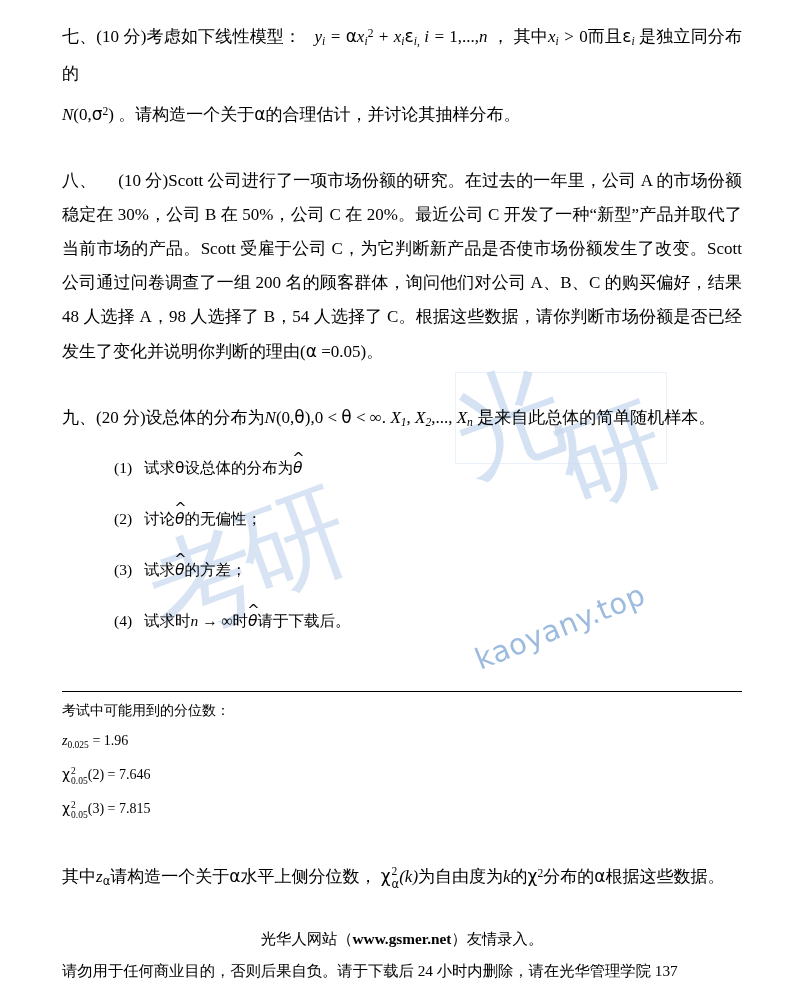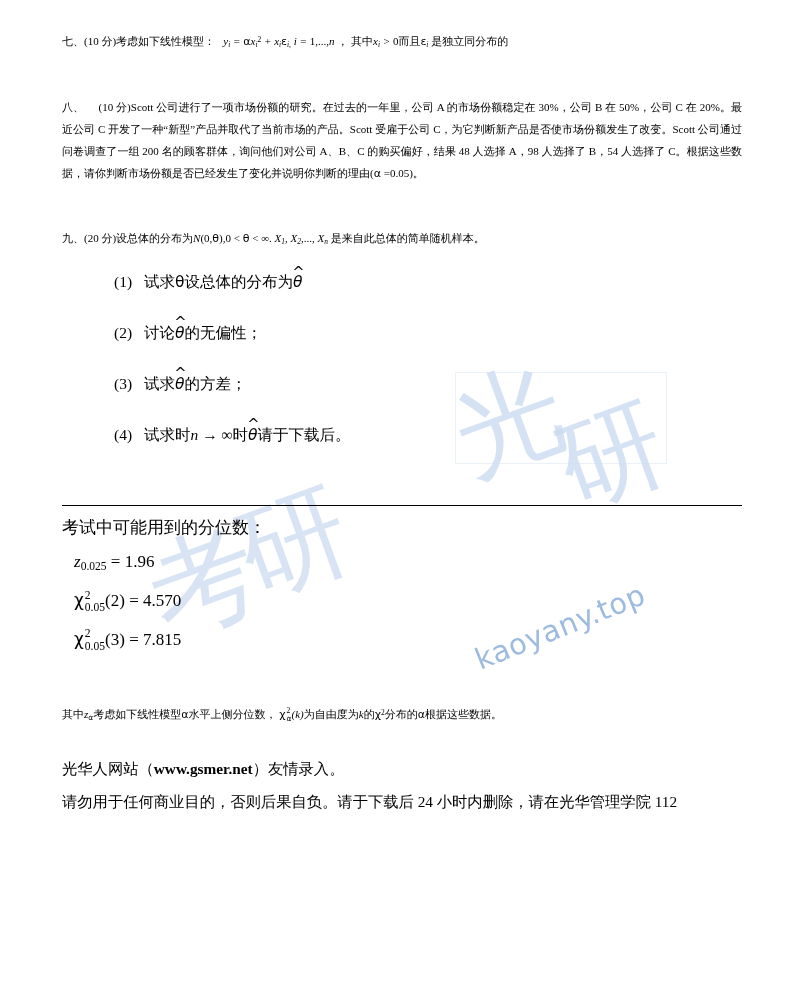--- a/index.html
+++ b/index.html
@@ -22,24 +22,24 @@
     padding: 0;
     box-sizing: border-box;
   }
   .content {
     position: absolute;
     left: 62px;
     top: 18px;
     width: 680px;
   }
   .para {
-    font-size: 11px;
+    font-size: 17px;
     line-height: 2.15;
     text-align: justify;
-    margin: 12px 0 4px 0;
+    margin: 0 0 4px 0;
   }
   .para.tight {
     line-height: 2.0;
   }
   .gap-lg { height: 26px; }
   .gap-md { height: 16px; }
 
   .math { font-family: "Liberation Serif", serif; font-style: italic; }
   .mathup { font-style: normal; }
   .sym { font-family: "DejaVu Sans", sans-serif; font-style: normal; }
@@ -74,39 +74,39 @@
   }
 
   .hr {
     border: 0;
     border-top: 1px solid #000;
     margin: 16px 0 10px 0;
     width: 100%;
   }
 
   .quantiles {
-    font-size: 17px;
+    font-size: 14px;
   }
   .q-title { margin-bottom: 10px; }
-  .q-line { margin: 0 0 12px 12px; line-height: 1.5; }
+  .q-line { margin: 0 0 12px 0; line-height: 1.5; }
   .chi-sub-sup {
     display: inline-block;
     vertical-align: middle;
     font-size: 0.68em;
     line-height: 1.05;
     text-align: left;
     margin-left: 1px;
   }
   .chi-sub-sup span { display: block; }
 
   .footer-block {
     font-size: 15.3px;
     line-height: 1.75;
   }
-  .footer-block .site-line { margin-bottom: 6px; }
+  .footer-block .site-line { margin-bottom: 6px; text-align: center; }
   .bold { font-weight: bold; }
 
   
   .wm {
     position: absolute;
     pointer-events: none;
     user-select: none;
     color: #c8d9ef;
     font-family: "DejaVu Sans", sans-serif;
   }
@@ -168,20 +168,24 @@
   <div class="wm wm-url">kaoyany.top</div>
 
   <div class="content">
 
     <div class="para">
       <span>七、(10 分)</span><span>考虑如下线性模型：</span>
       &nbsp;&nbsp;<span class="math">y<sub>i</sub> = <span class="sym">α</span><span class="math">x<sub>i</sub></span><sup>2</sup> + x<sub>i</sub><span class="sym">ε</span><sub>i,</sub> i = <span class="mathup">1,...,</span>n</span> ，
       <span>其中</span><span class="math">x<sub>i</sub> &gt; <span class="mathup">0</span></span><span>而且</span><span class="sym">ε</span><sub class="math">i</sub>
       <span>是独立同分布的</span>
     </div>
+    <div class="para">
+      <span class="math">N<span class="mathup">(0,</span><span class="sym">σ</span><sup>2</sup><span class="mathup">)</span></span>
+      <span>。请构造一个关于</span><span class="sym">α</span><span>的合理估计，并讨论其抽样分布。</span>
+    </div>
 
     <div class="gap-lg"></div>
 
     <div class="para tight">
       <span>八、</span>&nbsp;&nbsp;&nbsp;&nbsp;&nbsp;<span>(10 分)</span><span>Scott 公司进行了一项市场份额的研究。在过去的一年里，公司 A 的市场份额稳定在 30%，公司 B 在 50%，公司 C 在 20%。最近公司 C 开发了一种“新型”产品并取代了当前市场的产品。Scott 受雇于公司 C，为它判断新产品是否使市场份额发生了改变。Scott 公司通过问卷调查了一组 200 名的顾客群体，询问他们对公司 A、B、C 的购买偏好，结果 48 人选择 A，98 人选择了 B，54 人选择了 C。根据这些数据，请你判断市场份额是否已经发生了变化并说明你判断的理由(</span><span class="sym">α</span><span> =0.05)。</span>
     </div>
 
     <div class="gap-lg"></div>
 
     <div class="para">
@@ -218,40 +222,40 @@
       <div class="q-title">考试中可能用到的分位数：</div>
 
       <div class="q-line">
         <span class="math">z</span><sub class="mathup">0.025</sub>
         <span>= 1.96</span>
       </div>
 
 
       <div class="q-line">
         <span class="sym">χ</span><span class="chi-sub-sup"><span>2</span><span>0.05</span></span><span>(2)</span>
-        <span>= 4.570</span>
+        <span>= 7.646</span>
       </div>
 
       <div class="q-line">
         <span class="sym">χ</span><span class="chi-sub-sup"><span>2</span><span>0.05</span></span><span>(3)</span>
         <span>= 7.815</span>
       </div>
     </div>
 
     <div class="gap-lg"></div>
 
     <div class="para">
-      <span>其中</span><span class="math">z</span><sub class="sym">α</sub><span>考虑如下线性模型</span><span class="sym">α</span><span>水平上侧分位数，</span>
+      <span>其中</span><span class="math">z</span><sub class="sym">α</sub><span>请构造一个关于</span><span class="sym">α</span><span>水平上侧分位数，</span>
       <span class="sym">χ</span><span class="chi-sub-sup"><span>2</span><span class="sym">α</span></span><span class="math">(k)</span><span>为自由度为</span><span class="math">k</span><span>的</span><span class="sym">χ</span><sup>2</sup><span>分布的</span><span class="sym">α</span><span>根据这些数据。</span>
     </div>
 
     <div class="gap-lg"></div>
 
     <div class="footer-block">
       <div class="site-line">
         <span>光华人网站（</span><span class="bold">www.gsmer.net</span><span>）友情录入。</span>
       </div>
-      <div>请勿用于任何商业目的，否则后果自负。请于下载后 24 小时内删除，请在光华管理学院 112</div>
+      <div>请勿用于任何商业目的，否则后果自负。请于下载后 24 小时内删除，请在光华管理学院 137</div>
 
     </div>
 
   </div>
 </div>
 
 </body></html>

